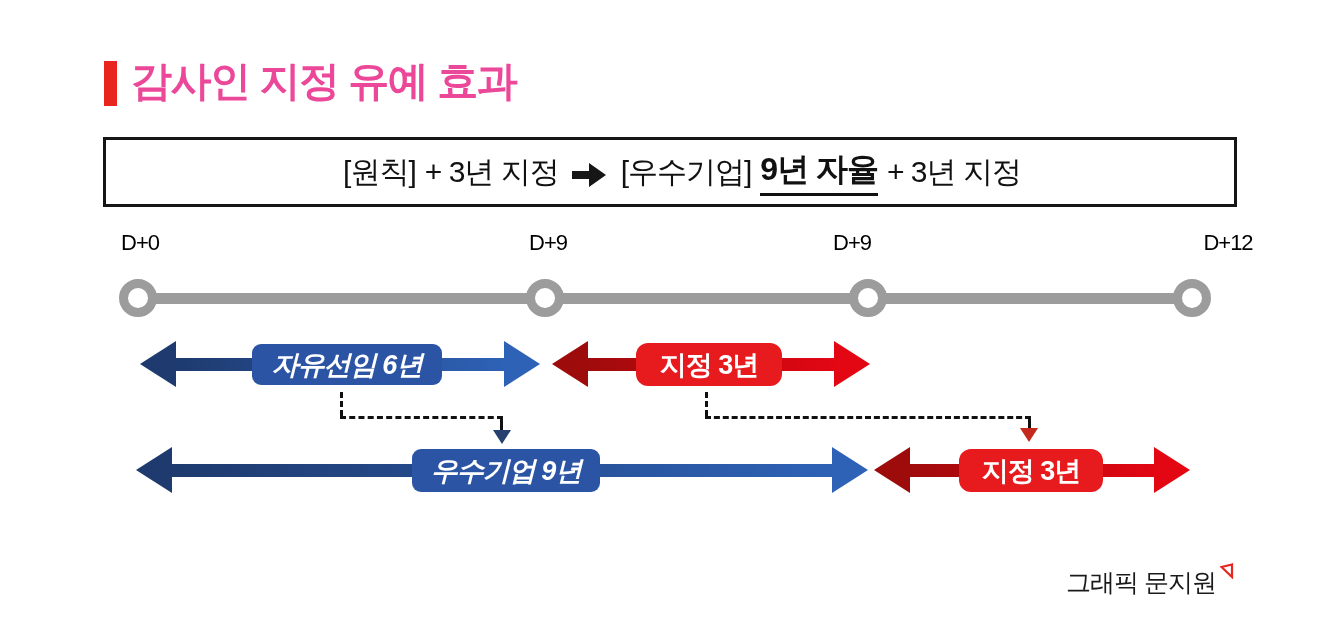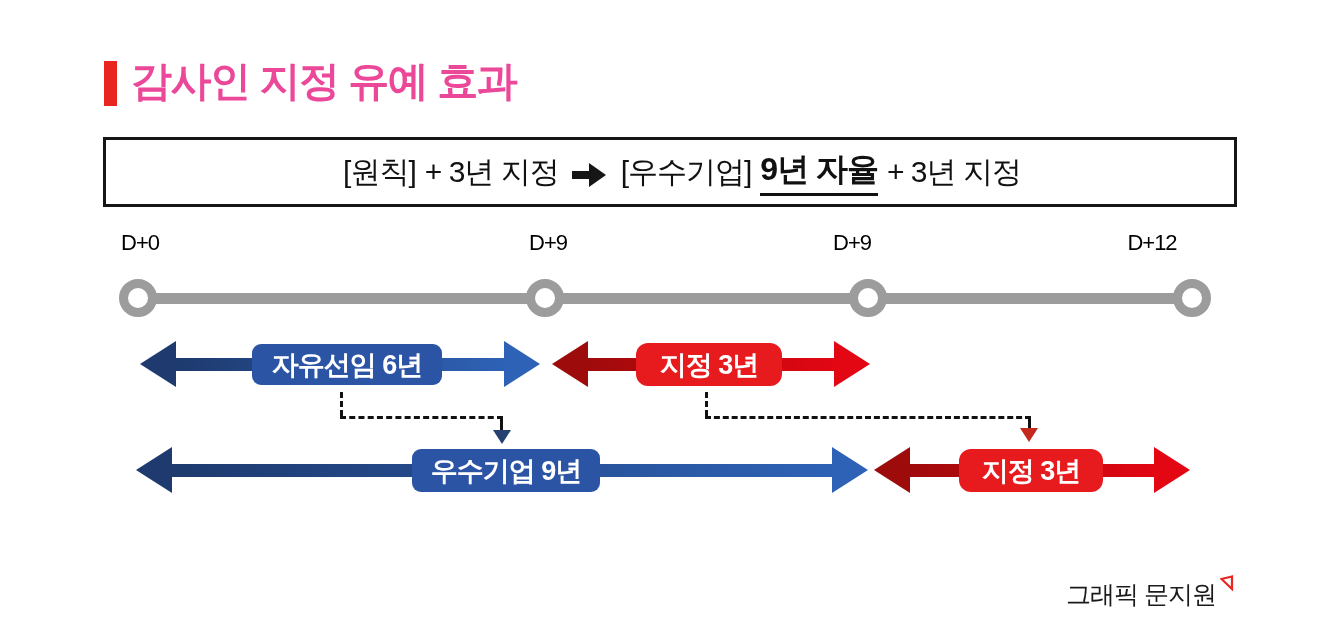--- a/index.html
+++ b/index.html
@@ -46,38 +46,38 @@
   .blue-right{border-left:36px solid #2e62b6;}
   .red-left{border-right:36px solid #9e0b0b;}
   .red-right{border-left:36px solid #e30613;}
   .blue-shaft{background:linear-gradient(to right,#1e3a6e,#2e62b6);}
   .red-shaft{background:linear-gradient(to right,#9e0b0b,#e30613);}
   .label-box{
     position:absolute;border-radius:9px;
     display:flex;align-items:center;justify-content:center;
     color:#ffffff;font-weight:800;font-size:27px;letter-spacing:-1px;white-space:nowrap;
   }
-  .label-blue{background:#2b54a4;}
+  .label-blue{background:#2b54a4;font-style:italic;}
   .label-red{background:#e71a1d;border-radius:12px;}
   
   .dash-v{position:absolute;width:0;}
   .dash-h{position:absolute;height:0;}
   .dash-blue{border-color:#26406f;}
   .dash-red{border-color:#c5281c;}
   .dash-v{border-left:3px dashed;}
   .dash-h{border-top:3px dashed;}
   .dash-head{position:absolute;width:0;height:0;border-left:9px solid transparent;border-right:9px solid transparent;}
   .dash-head-blue{border-top:14px solid #26406f;}
   .dash-head-red{border-top:14px solid #c5281c;}
   
   .footer{
     position:absolute;right:100px;top:566px;
     display:flex;align-items:baseline;gap:10px;white-space:nowrap;
   }
-  .footer .credit{font-size:25px;color:#1a1a1a;letter-spacing:-1px;margin-top:12px;}
+  .footer .credit{font-size:25px;color:#1a1a1a;letter-spacing:-1px;}
   .footer .brand{font-size:31px;font-weight:800;color:#0d0d0d;letter-spacing:-1.5px;}
   .brand-mark{position:relative;top:-12px;left:-6px;}
 </style>
 </head>
 <body>
 
 <div id="canvas">
 
   <div class="title-bar"></div>
   <div class="title-text">감사인 지정 유예 효과</div>
@@ -91,21 +91,21 @@
         </svg>
     </span>
     <span>[우수기업]</span>
     <span class="strong">9년 자율</span>
     <span>+ 3년 지정</span>
   </div>
 
   <div class="tl-label" style="left:70px;">D+0</div>
   <div class="tl-label" style="left:478px;">D+9</div>
   <div class="tl-label" style="left:782px;">D+9</div>
-  <div class="tl-label" style="left:1082px;">D+12</div>
+  <div class="tl-label" style="left:1158px;">D+12</div>
   <div class="tl-line"></div>
   <div class="tl-node" style="left:119px;"></div>
   <div class="tl-node" style="left:526px;"></div>
   <div class="tl-node" style="left:849px;"></div>
   <div class="tl-node" style="left:1173px;"></div>
 
   <div class="head blue-left" style="left:140px;top:341px;"></div>
   <div class="shaft blue-shaft" style="left:172px;top:358px;width:336px;"></div>
   <div class="head blue-right" style="left:504px;top:341px;"></div>
   <div class="label-box label-blue" style="left:252px;top:344px;width:190px;height:41px;">자유선임 6년</div>

